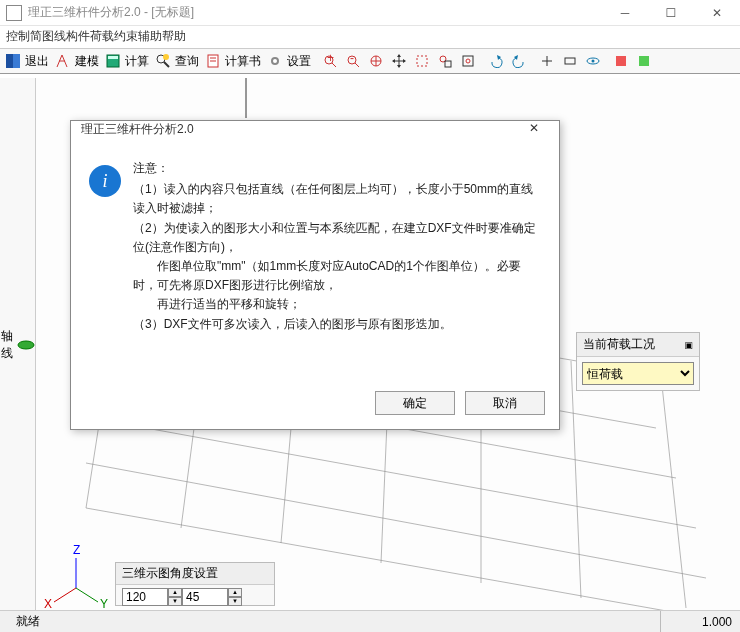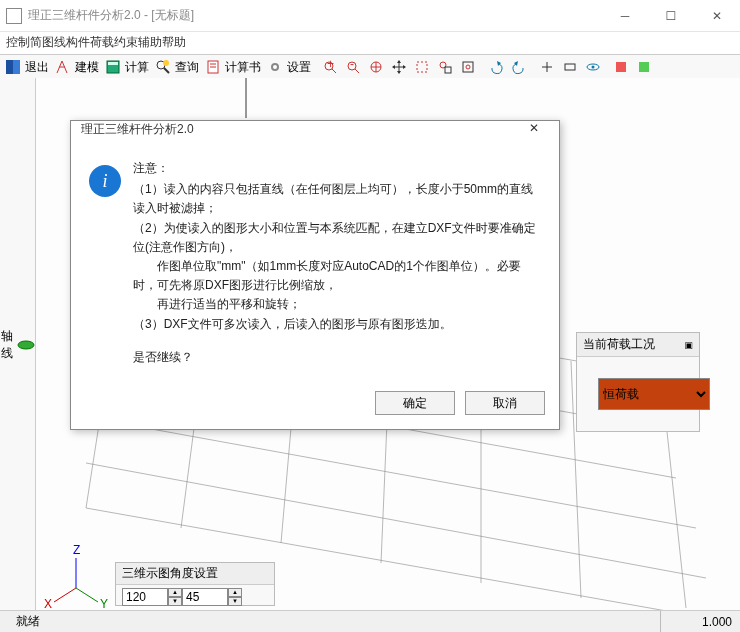--- a/index.html
+++ b/index.html
@@ -1,17 +1,17 @@
 <!DOCTYPE html>
 <html><head>
 <meta charset="utf-8">
 <style>
 *{box-sizing:border-box;margin:0;padding:0;font-family:"Microsoft YaHei",SimSun,sans-serif;font-size:12px}
 body{width:740px;height:632px;background:#fff;overflow:hidden;position:relative}
-.titlebar{height:32px;background:#fff;display:flex;align-items:center;padding-left:6px;border-bottom:1px solid #e5e5e5}
+.titlebar{height:26px;background:#fff;display:flex;align-items:center;padding-left:6px;border-bottom:1px solid #e5e5e5}
 .titlebar .ico{width:16px;height:16px;border:1px solid #888;margin-right:6px}
 .titlebar .ttl{color:#888;flex:1}
 .winbtns{display:flex}
 .winbtn{width:46px;height:30px;display:flex;align-items:center;justify-content:center;color:#555}
 .menubar{height:22px;display:flex;padding:2px 6px;color:#333}
 .menubar span{cursor:default}
 .toolbar{height:26px;border-top:1px solid #ccc;border-bottom:1px solid #999;background:#f8f8f8;display:flex;align-items:center;padding:0 2px;gap:1px;overflow:hidden}
 .tbtn{width:22px;height:22px;display:flex;align-items:center;justify-content:center;border:1px solid transparent}
 .tlbl{font-size:12px;margin-right:2px;font-weight:normal}
 .sidebar{position:absolute;left:0;top:78px;width:36px;bottom:22px;background:#f8f8f8;border-right:1px solid #ccc;display:flex;align-items:center;padding-top:2px;gap:1px}
@@ -23,21 +23,21 @@
 .dialog{position:absolute;left:70px;top:120px;width:490px;height:310px;background:#fff;border:1px solid #888;box-shadow:2px 2px 8px rgba(0,0,0,.25)}
 .dialog .dtitle{height:28px;display:flex;padding:0 10px;color:#333;font-size:12px}
 .dialog .dclose{margin-left:auto;width:30px;text-align:center;color:#333}
 .dialog .body{padding:10px 18px 0 18px;display:flex;gap:12px}
 .dialog .info-ico{width:32px;height:32px;border-radius:50%;background:#1976d2;color:#fff;display:flex;align-items:center;justify-content:center;font-family:Georgia,serif;font-style:italic;font-size:18px;flex:0 0 32px;margin-top:6px}
 .dialog .msg{color:#222;line-height:1.6;font-size:12px}
 .dialog .btns{position:absolute;right:14px;bottom:14px;display:flex;gap:10px}
 .dialog .dbtn{width:80px;height:24px;background:#f3f3f3;border:1px solid #999;display:flex;align-items:center;justify-content:center}
 .panel{position:absolute;right:40px;top:332px;width:124px;border:1px solid #bbb;background:#f8f8f8}
 .panel .ptitle{padding:3px 6px;background:#eee;border-bottom:1px solid #ccc;font-size:12px;display:flex;align-items:center;justify-content:space-between}
-.panel select{width:calc(100% - 10px);margin:21px;height:32px;border:1px solid #888;background:#c2410c;font-size:12px}
+.panel select{width:calc(100% - 10px);margin:5px;height:23px;border:1px solid #888;background:#fef9c3;font-size:12px}
 .anglebox{position:absolute;left:115px;bottom:26px;width:160px;height:44px;border:1px solid #bbb;background:#f8f8f8}
 .anglebox .atitle{padding:2px 6px;background:#eee;border-bottom:1px solid #ccc;font-size:12px}
 .anglebox .ain{display:flex;gap:0;padding:3px 6px}
 .anglebox input{width:46px;height:18px;border:1px solid #888;padding:0 3px;font-size:12px}
 .spin{width:14px;display:flex;flex-direction:column}
 .spin div{height:9px;border:1px solid #888;background:#eee;font-size:7px;text-align:center;line-height:6px}
 .sep{width:4px}
 </style>
 </head>
 <body>
@@ -360,21 +360,20 @@
   <div class="body">
     <div class="info-ico">i</div>
     <div class="msg">
       <div style="margin-bottom:2px">注意：</div>
       <div>（1）读入的内容只包括直线（在任何图层上均可），长度小于50mm的直线读入时被滤掉；</div>
       <div>（2）为使读入的图形大小和位置与本系统匹配，在建立DXF文件时要准确定位(注意作图方向)，</div>
       <div>　　作图单位取"mm"（如1mm长度对应AutoCAD的1个作图单位）。必要时，可先将原DXF图形进行比例缩放，</div>
       <div>　　再进行适当的平移和旋转；</div>
       <div>（3）DXF文件可多次读入，后读入的图形与原有图形迭加。</div>
       <div style="height:14px"></div>
-      <div>是否继续？</div>
     </div>
   </div>
   <div class="btns">
     <div class="dbtn">确定</div>
     <div class="dbtn">取消</div>
   </div>
 </div>
 
 <div class="status">
   <div class="cell" style="flex:1;border-left:none;padding-left:16px">就绪</div>

